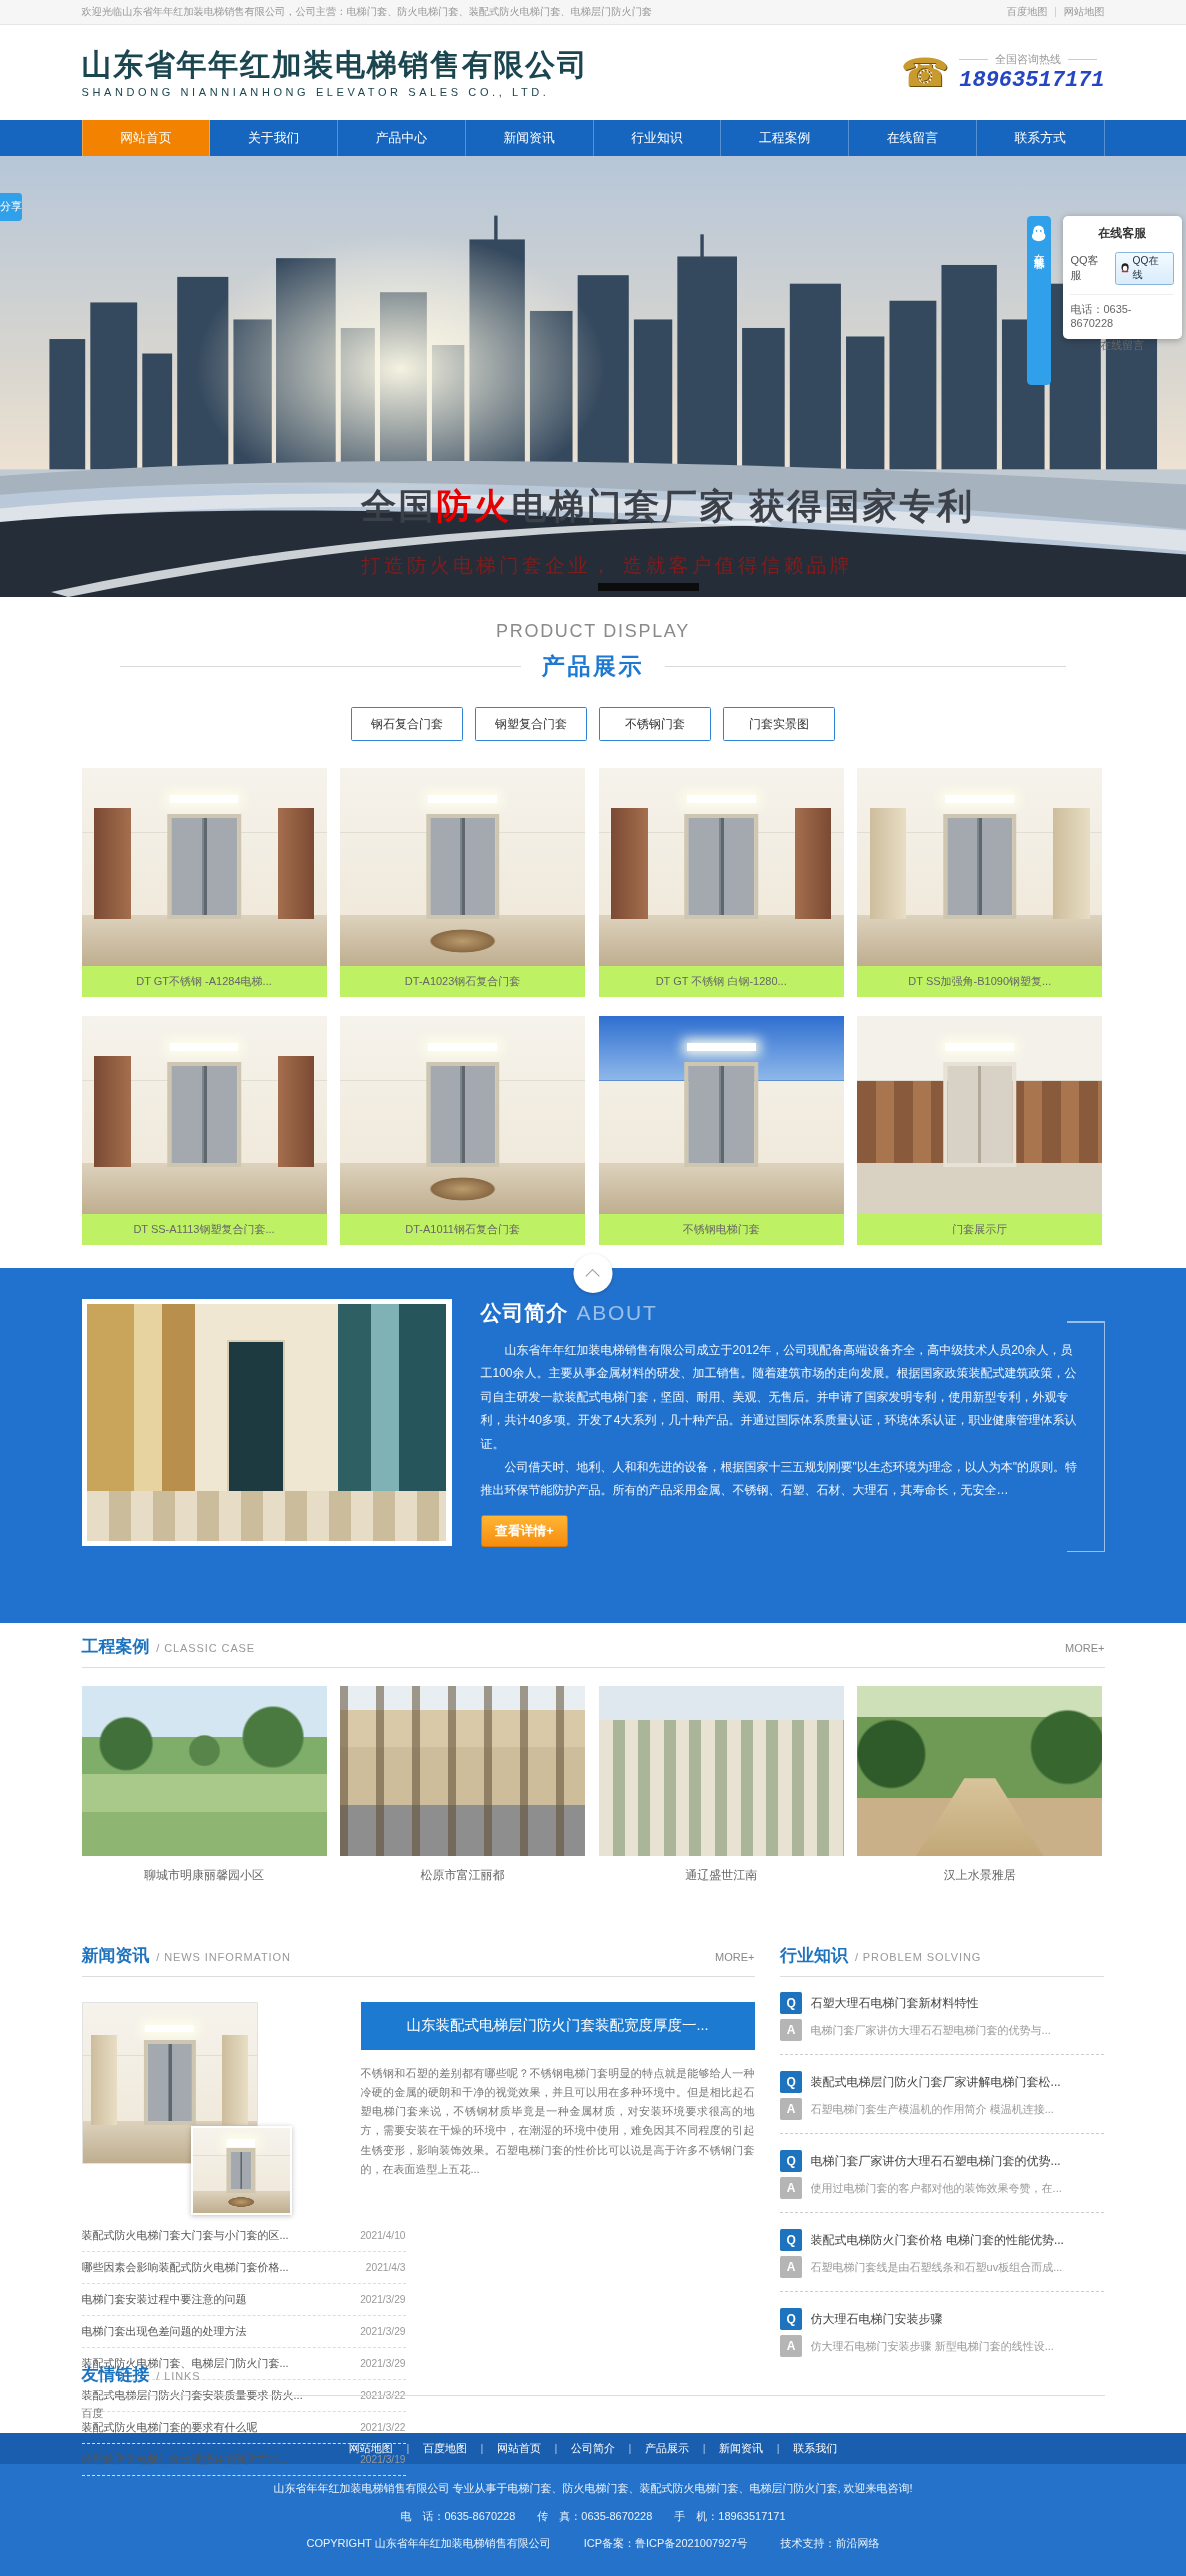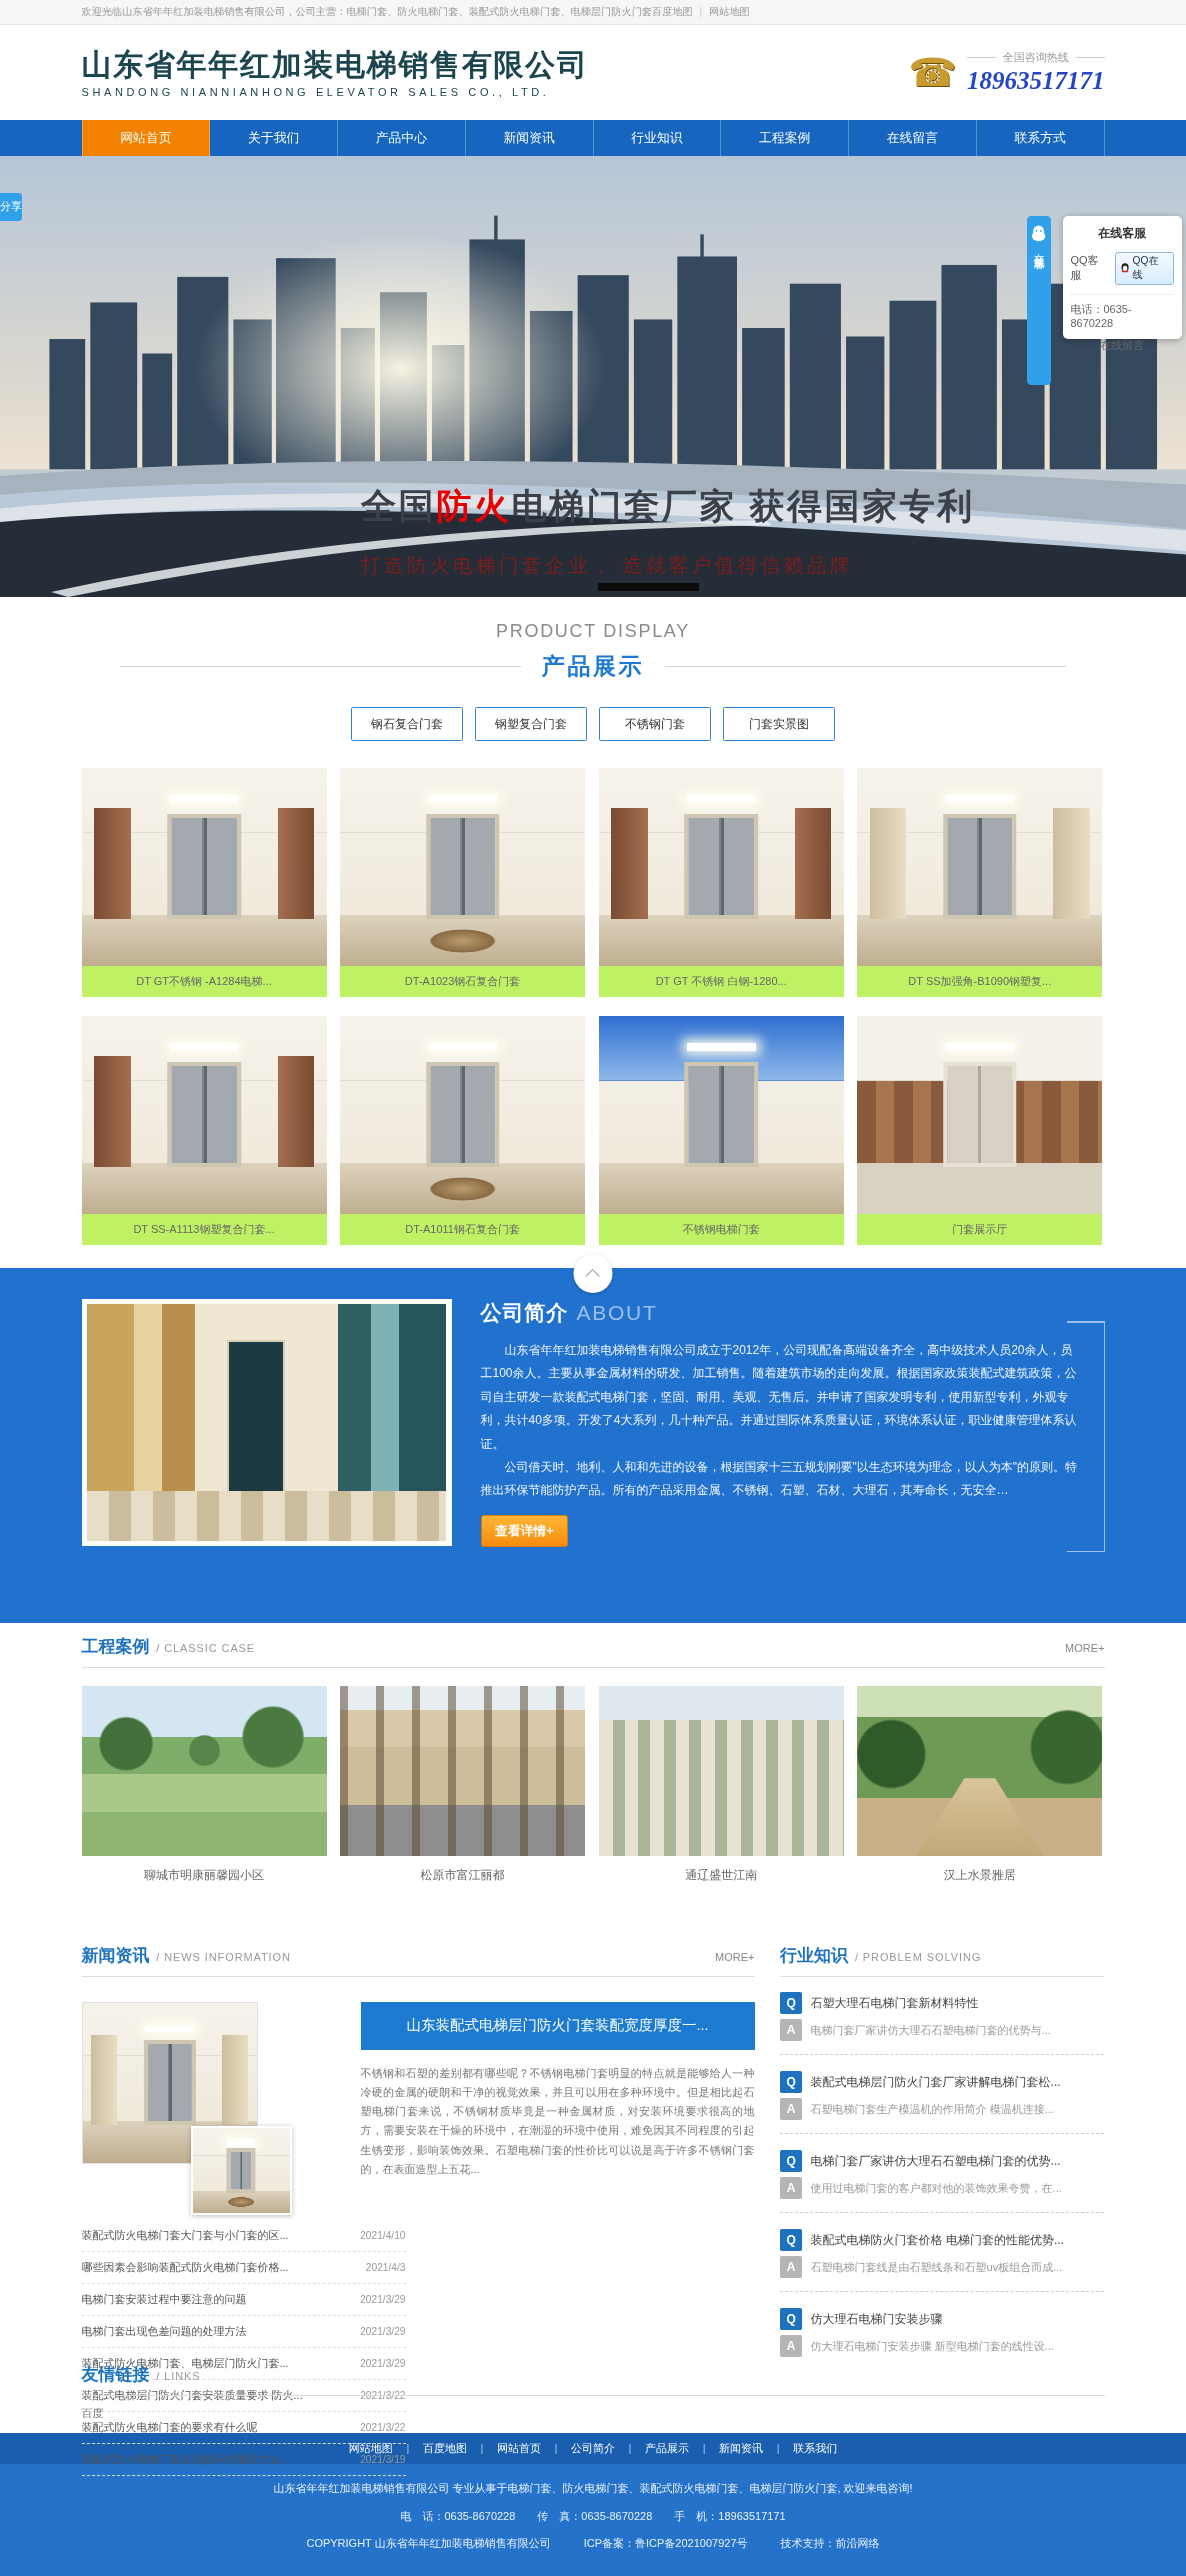--- a/index.html
+++ b/index.html
@@ -1,32 +1,32 @@
 <!DOCTYPE html>
 <html style="font-size:13.6px"><head>
 <meta charset="utf-8">
 <style>
   *{margin:0;padding:0;box-sizing:border-box}
   body{width:1186px;font-family:"Liberation Sans","DejaVu Sans",sans-serif;background:#fff;color:#333}
   .wrap{width:1023px;margin:0 auto;position:relative}
   
   .topbar{height:25px;background:#f6f6f6;border-bottom:0.9px solid #e6e6e6;font-size:10.2px;color:#999}
-  .topbar .wrap{display:flex;align-items:center;height:100%}
+  .topbar .wrap{display:flex;justify-content:space-between;align-items:center;height:100%}
   .topbar a{color:#999;text-decoration:none;cursor:pointer}
   .toplinks span.sep{margin:0 6.8px;color:#ccc}
   
   .header{height:95px;background:#fff}
   .header .wrap{display:flex;justify-content:space-between;align-items:center;height:100%}
   .logo-cn{font-size:30px;font-weight:bold;color:#1b4650;letter-spacing:1.7px;line-height:1.2}
   .logo-en{font-size:11px;color:#1b4650;letter-spacing:3.6px;margin-top:3.4px}
   .hot{display:flex;align-items:center;gap:10.2px}
   .hot-phone-icon{font-size:39px;color:#c99a2e;line-height:1;text-shadow:0.9px 0.9px 0 #6b4d0e}
   .hot-label{display:flex;align-items:center;gap:6.8px;color:#999;font-size:11px}
   .hot-label i{display:block;width:29px;height:0.9px;background:#ccc}
-  .hot-num{font-family:Liberation Serif, serif;font-style:italic;font-weight:bold;font-size:25px;color:#2446c2;margin-top:1.7px}
+  .hot-num{font-family:Liberation Mono, monospace;font-style:italic;font-weight:bold;font-size:22px;color:#2446c2;margin-top:1.7px}
   
   .nav{height:36px;background:#1666c0}
   .nav .wrap{display:flex;height:100%}
   .nav a{flex:1;display:flex;align-items:center;justify-content:center;color:#fff;font-size:12.8px;text-decoration:none;border-right:0.9px solid rgba(255,255,255,.28);cursor:pointer}
   .nav a:first-child{border-left:0.9px solid rgba(255,255,255,.28)}
   .nav a.active{background:#f28200}
   
   .banner{position:relative;height:441px;overflow:hidden;background:#b9c9da}
   .banner svg.bg{position:absolute;inset:0;width:100%;height:100%}
   .ban-text{position:absolute;left:361px;top:327px}

